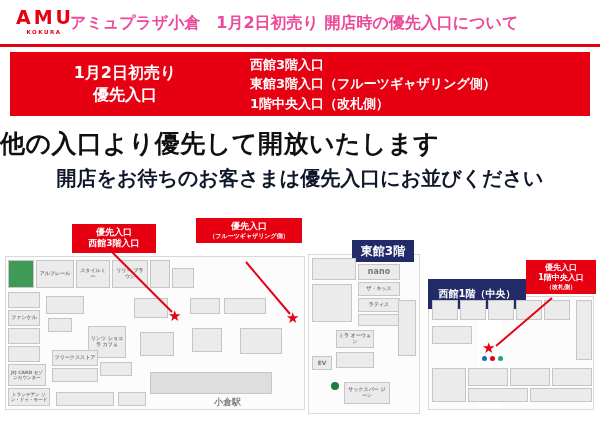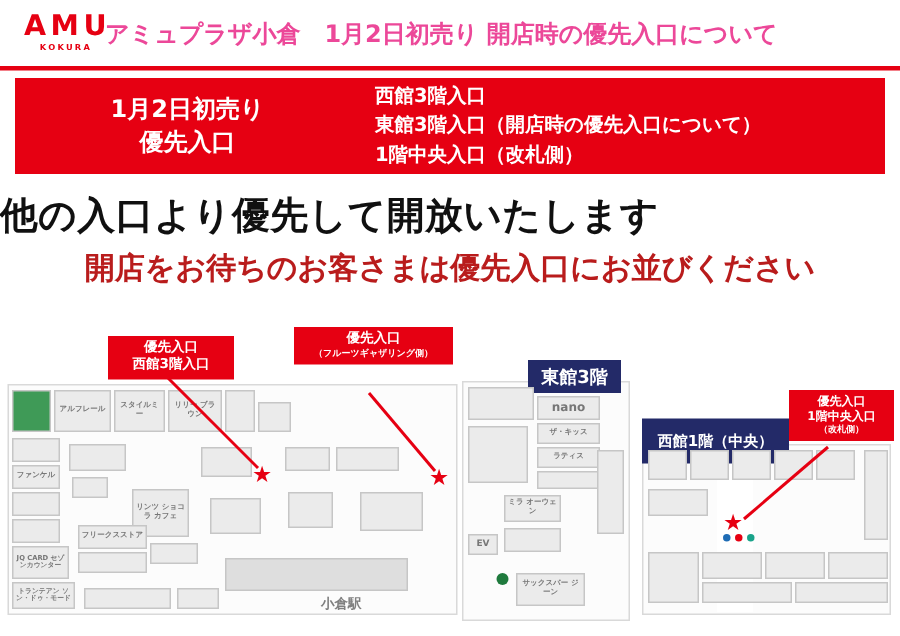--- a/index.html
+++ b/index.html
@@ -12,21 +12,21 @@
   #logo .l1{font-size:19px;font-weight:bold;letter-spacing:3px;line-height:1;}
   #logo .l2{font-size:5.5px;font-weight:bold;letter-spacing:1.5px;margin-top:2px;}
   #page-title{position:absolute;left:70px;top:13px;font-size:16px;font-weight:bold;color:#ec4899;white-space:nowrap;}
   #header-divider{position:absolute;left:0;top:44px;width:600px;height:3px;background:#e60012;}
   
   #banner{position:absolute;left:10px;top:52px;width:580px;height:64px;background:#e60012;color:#fff;display:flex;align-items:center;}
   #banner .label{width:190px;margin-left:20px;text-align:center;font-size:16px;font-weight:bold;line-height:1.35;}
   #banner .entrances{margin-left:30px;font-size:13px;font-weight:bold;line-height:1.5;}
   
   .big1{position:absolute;left:0;top:127px;width:600px;text-align:left;font-size:25px;font-weight:bold;color:#101010;letter-spacing:0.5px;}
-  .big2{position:absolute;left:0;top:165px;width:600px;text-align:center;font-size:20px;font-weight:bold;color:#b91c1c;}
+  .big2{position:absolute;left:0;top:165px;width:600px;text-align:center;font-size:20px;font-weight:bold;color:#0f172a;}
   .note{position:absolute;right:12px;top:199px;font-size:8px;font-weight:bold;color:#222;}
   
   .map-frame{position:absolute;background:#fcfcfc;border:1px solid #d9d9d9;box-sizing:border-box;}
   #map-west3f{left:5px;top:256px;width:300px;height:154px;}
   #map-east3f{left:308px;top:254px;width:112px;height:160px;}
   #map-west1f{left:428px;top:296px;width:166px;height:114px;}
   #west1f-corridor{position:absolute;left:478px;top:298px;width:24px;height:110px;background:#fff;}
   .navy-label{position:absolute;background:#232a68;color:#fff;font-weight:bold;display:flex;align-items:center;justify-content:center;}
   #label-west3f{left:5px;top:226px;width:62px;height:22px;font-size:12px;}
   #label-east3f{left:352px;top:240px;width:62px;height:22px;font-size:12px;}
@@ -66,21 +66,21 @@
   <div id="page-title">アミュプラザ小倉　1月2日初売り 開店時の優先入口について</div>
   <div id="header-divider"></div>
 
   <div id="banner">
     <div class="label">
       <div>1月2日初売り</div>
       <div>優先入口</div>
     </div>
     <div class="entrances">
       <div>西館3階入口</div>
-      <div>東館3階入口（開店時の優先入口について）</div>
+      <div>東館3階入口（フルーツギャザリング側）</div>
       <div>1階中央入口（改札側）</div>
     </div>
   </div>
 
   <div class="big1">他の入口より優先して開放いたします</div>
   <div class="big2">開店をお待ちのお客さまは優先入口にお並びください</div>
 
   <div id="map-west3f" class="map-frame"></div>
   <div id="map-east3f" class="map-frame"></div>
   <div id="map-west1f" class="map-frame"></div>

